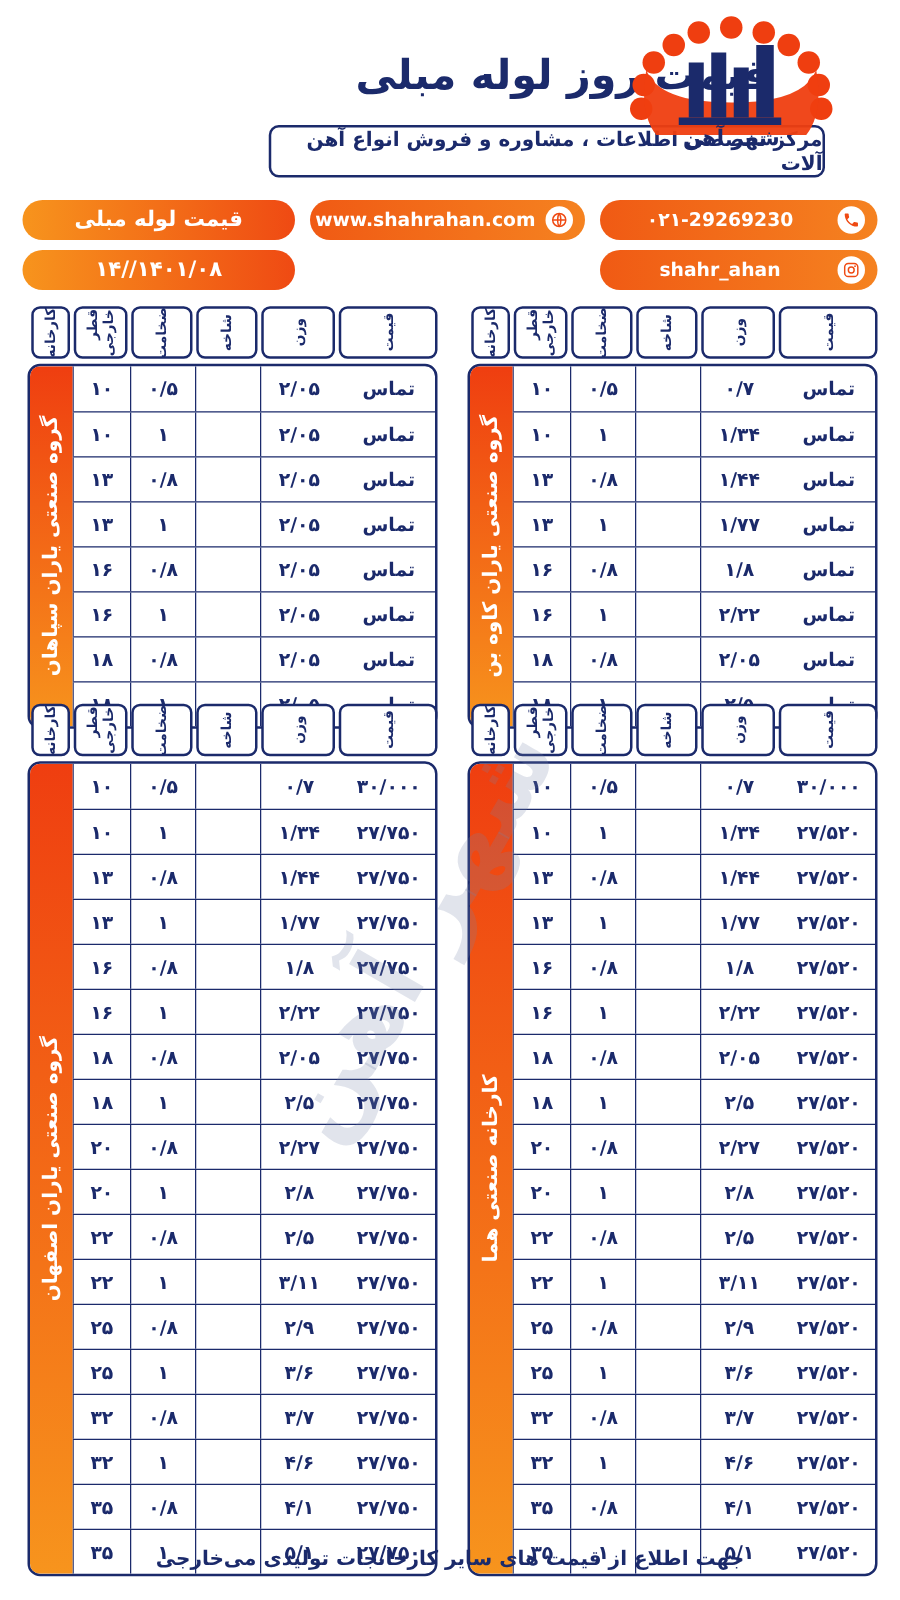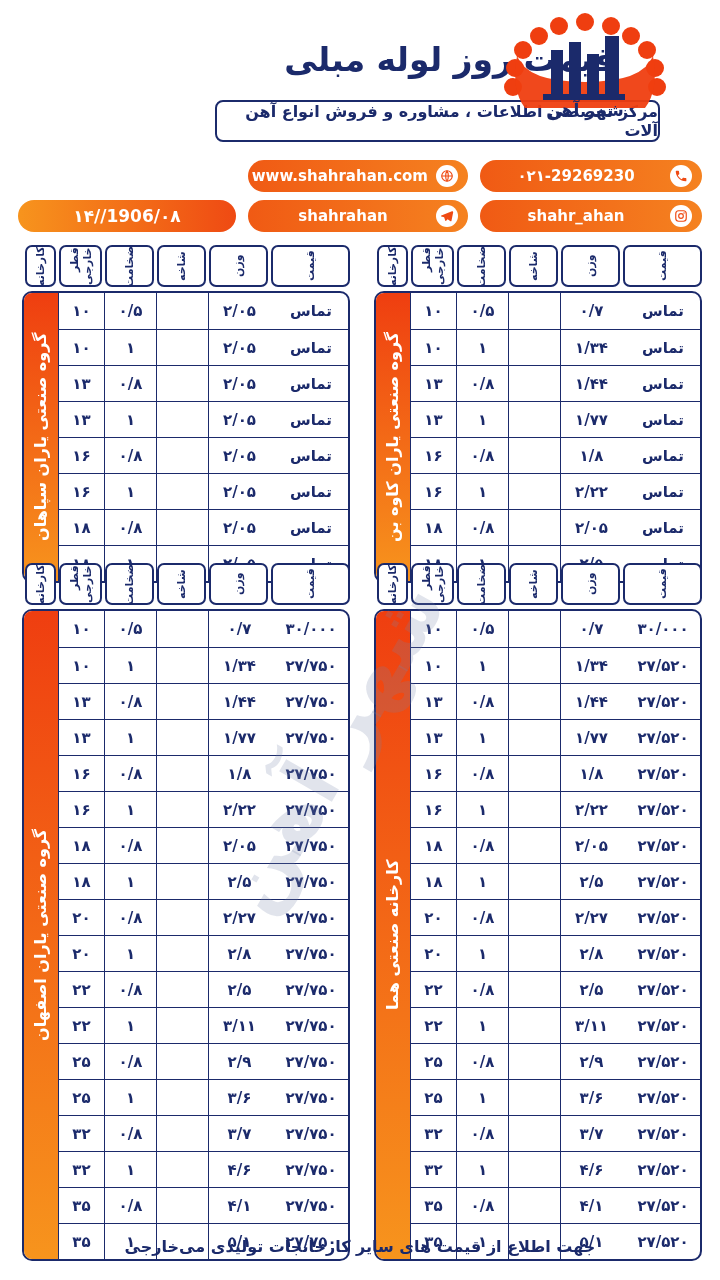--- a/index.html
+++ b/index.html
@@ -176,32 +176,27 @@
       <span class="ic">
         <svg width="14" height="14" viewBox="0 0 24 24" fill="none" stroke="#ef4a13" stroke-width="2">
           <rect x="3" y="3" width="18" height="18" rx="5"></rect>
             <circle cx="12" cy="12" r="4"></circle>
             <circle cx="17.2" cy="6.8" r="1.2" fill="#ef4a13" stroke="none"></circle>
         </svg>
       </span>
       <span class="txt">shahr_ahan</span>
     </div>
 
-    <div class="pill" id="pill-tg">
-      <span class="ic">
-        <svg width="14" height="14" viewBox="0 0 24 24" fill="#ef4a13">
-            <path d="M21.5 3.5 2.3 11c-.8.3-.8 1.4 0 1.7l4.8 1.6 1.8 5.6c.2.7 1.1.9 1.6.3l2.6-2.8 4.9 3.6c.6.4 1.4.1 1.6-.6l3-14.8c.2-.8-.6-1.5-1.1-1.1z"></path>
-          </svg>
-      </span>
-      <span class="txt">shahrahan</span>
+
+    <div class="pill" id="pill-name">
+      <span class="txt">قیمت لوله مبلی</span>
     </div>
 
-
     <div class="pill" id="pill-date">
-      <span class="txt">1906/۰۸//۱۴</span>
+      <span class="txt">۱۴۰۱/۰۸//۱۴</span>
     </div>
   </div>
 
   <div class="tables" id="tables-area">
       <div class="tblwrap" style="right: 18px; top: 0px; width: 328px;">
         <div class="hdrow">
           <div class="hdcell" style="width: 31px;">کارخانه</div>
           <div class="hdcell" style="width: 43px;">قطر خارجی</div>
           <div class="hdcell" style="width: 49px;">ضخامت</div>
           <div class="hdcell" style="width: 49px;">شاخه</div>

